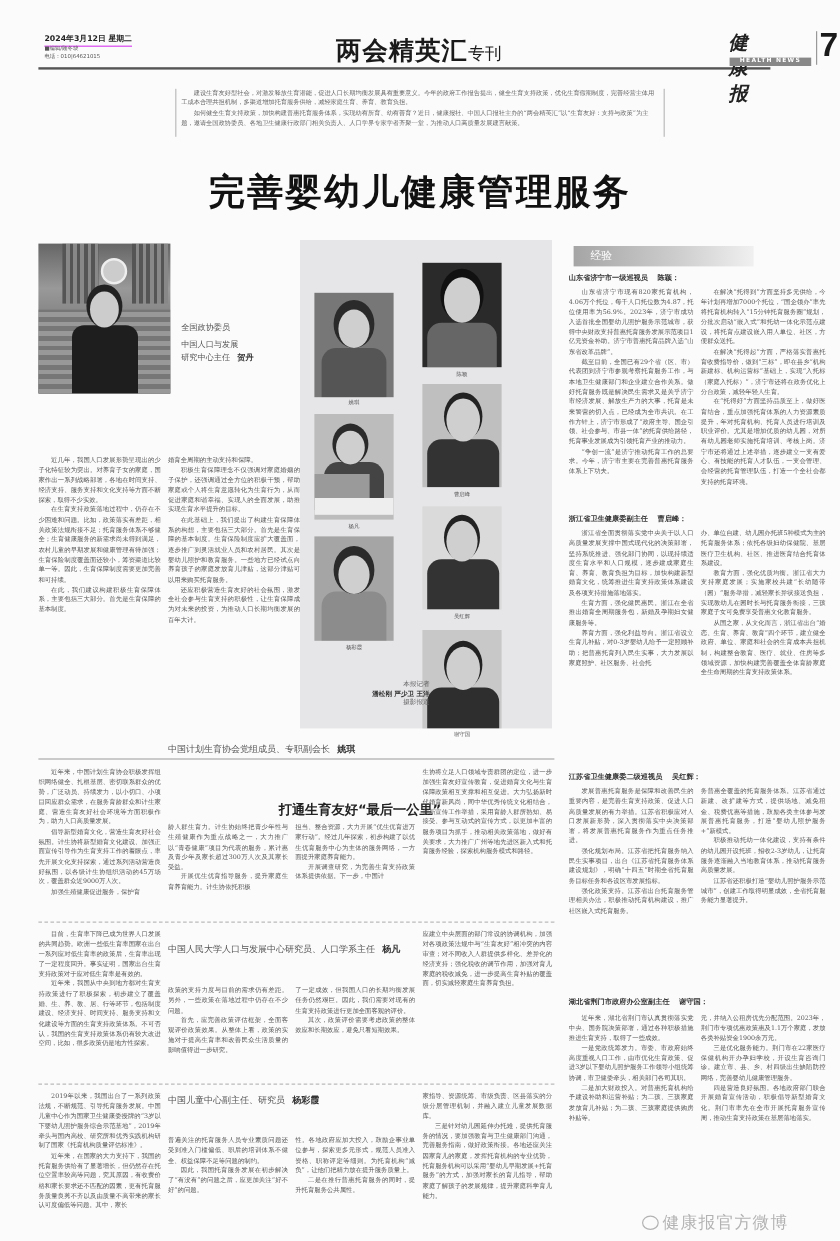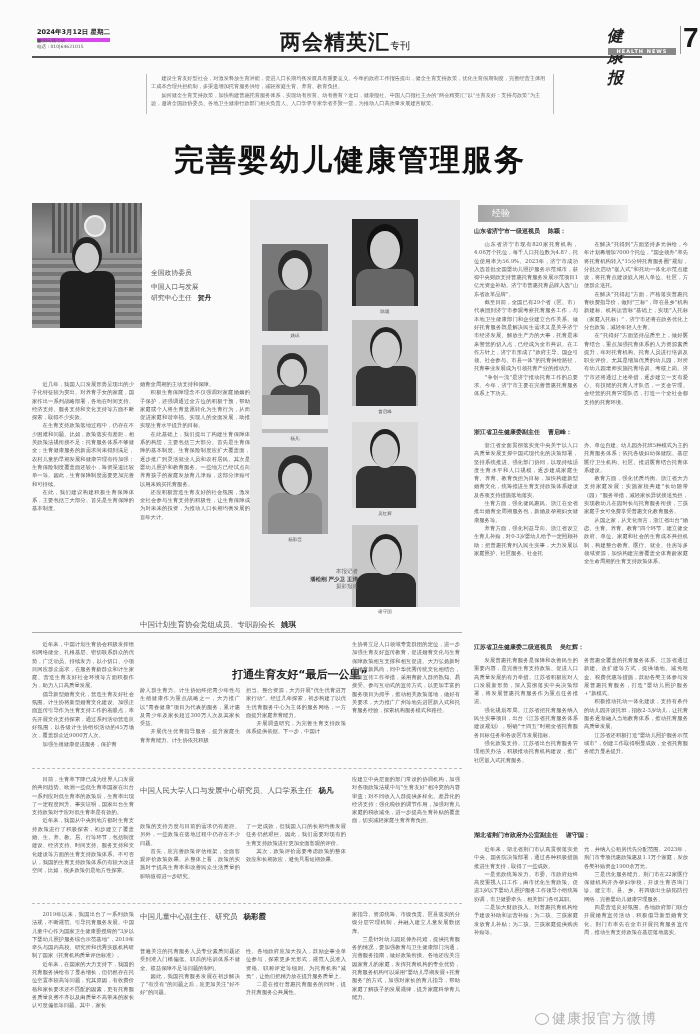--- a/index.html
+++ b/index.html
@@ -1,25 +1,25 @@
 <!DOCTYPE html>
 <html><head>
 <meta charset="utf-8">
 <style>
   * { box-sizing: border-box; margin: 0; padding: 0; }
   body { width: 700px; height: 1034px; background: #fbfbfb; font-family: "DejaVu Sans", sans-serif; color: #333; overflow: hidden; position: relative; }
   .page { position: absolute; left: 0; top: 0; width: 700px; height: 1034px; }
 
   
   .mast { position: absolute; left: 32px; top: 26px; width: 610px; height: 32px; border-bottom: 2px solid #555; }
-  .mast-date { position: absolute; left: 5px; top: 2px; font-size: 6.5px; font-weight: bold; color: #222; border-bottom: 4px solid #d946ef; padding-bottom: 1px; }
+  .mast-date { position: absolute; left: 5px; top: 2px; font-size: 6.5px; font-weight: bold; color: #222; border-bottom: 1px solid #d946ef; padding-bottom: 1px; }
   .mast-editor { position: absolute; left: 5px; top: 12px; font-size: 4.5px; color: #555; }
   .mast-phone { position: absolute; left: 5px; top: 18px; font-size: 4.5px; color: #555; }
   .mast-title { position: absolute; left: 248px; top: 2px; font-size: 21px; font-weight: bold; color: #1a1a1a; letter-spacing: 1px; }
-  .mast-title small { font-size: 10px; font-weight: normal; letter-spacing: 0; }
+  .mast-title small { font-size: 14px; font-weight: normal; letter-spacing: 0; }
   .mast-logo { position: absolute; left: 575px; top: 0px; font-family: "DejaVu Serif", serif; font-size: 16px; font-style: italic; font-weight: bold; color: #222; letter-spacing: 4px; }
   .mast-logo-en { position: absolute; left: 576px; top: 22px; width: 68px; height: 7px; background: #888; color: #fff; font-size: 5px; font-weight: bold; text-align: center; line-height: 7px; letter-spacing: 1px; }
   .mast-sep { position: absolute; left: 648px; top: 0px; width: 1px; height: 28px; background: #999; }
   .mast-page { position: absolute; left: 651px; top: -4px; font-size: 28px; font-weight: bold; color: #1a1a1a; font-family: "Liberation Sans", sans-serif; }
 
   
   .intro { position: absolute; left: 146px; top: 74px; width: 408px; height: 40px; font-family: "DejaVu Serif", serif; font-size: 5.2px; line-height: 8.4px; color: #666; border-left: 1px solid #bbb; border-right: 1px solid #bbb; padding: 0 4px; }
   .intro p { text-indent: 2em; }
 
   .main-title { position: absolute; left: 0; top: 140px; width: 700px; text-align: center; font-size: 30px; font-weight: bold; color: #111; letter-spacing: 2px; }

